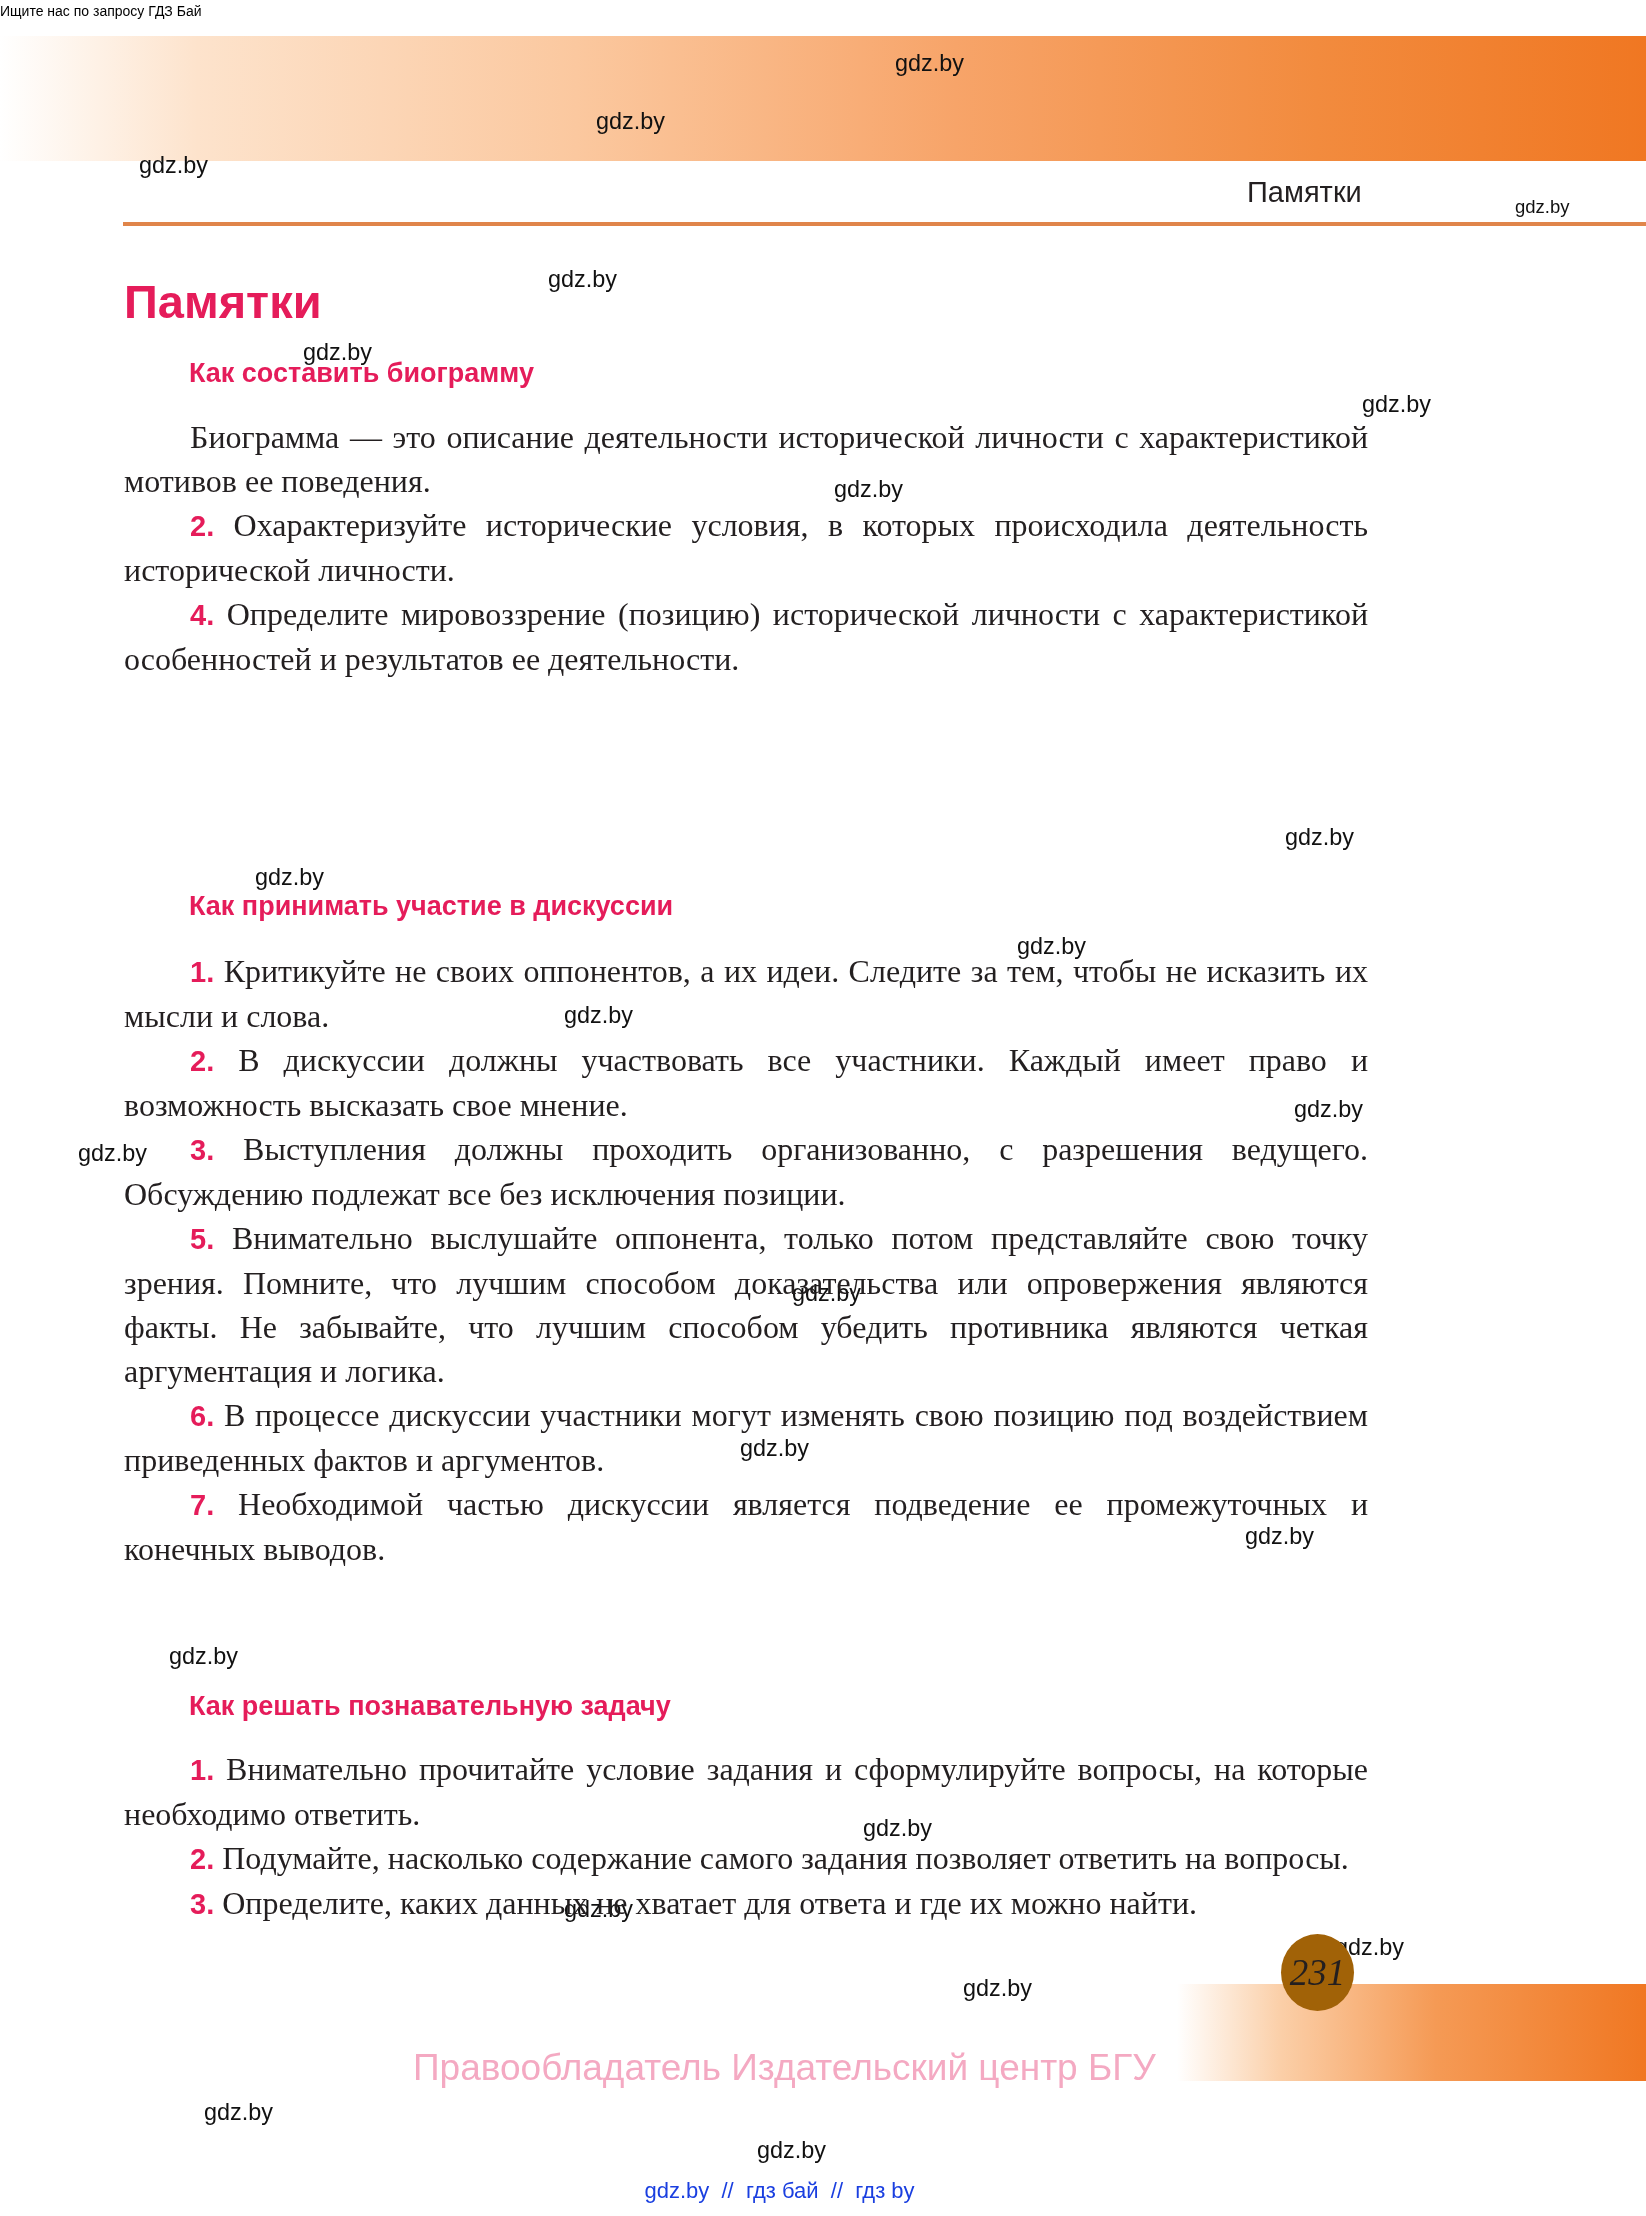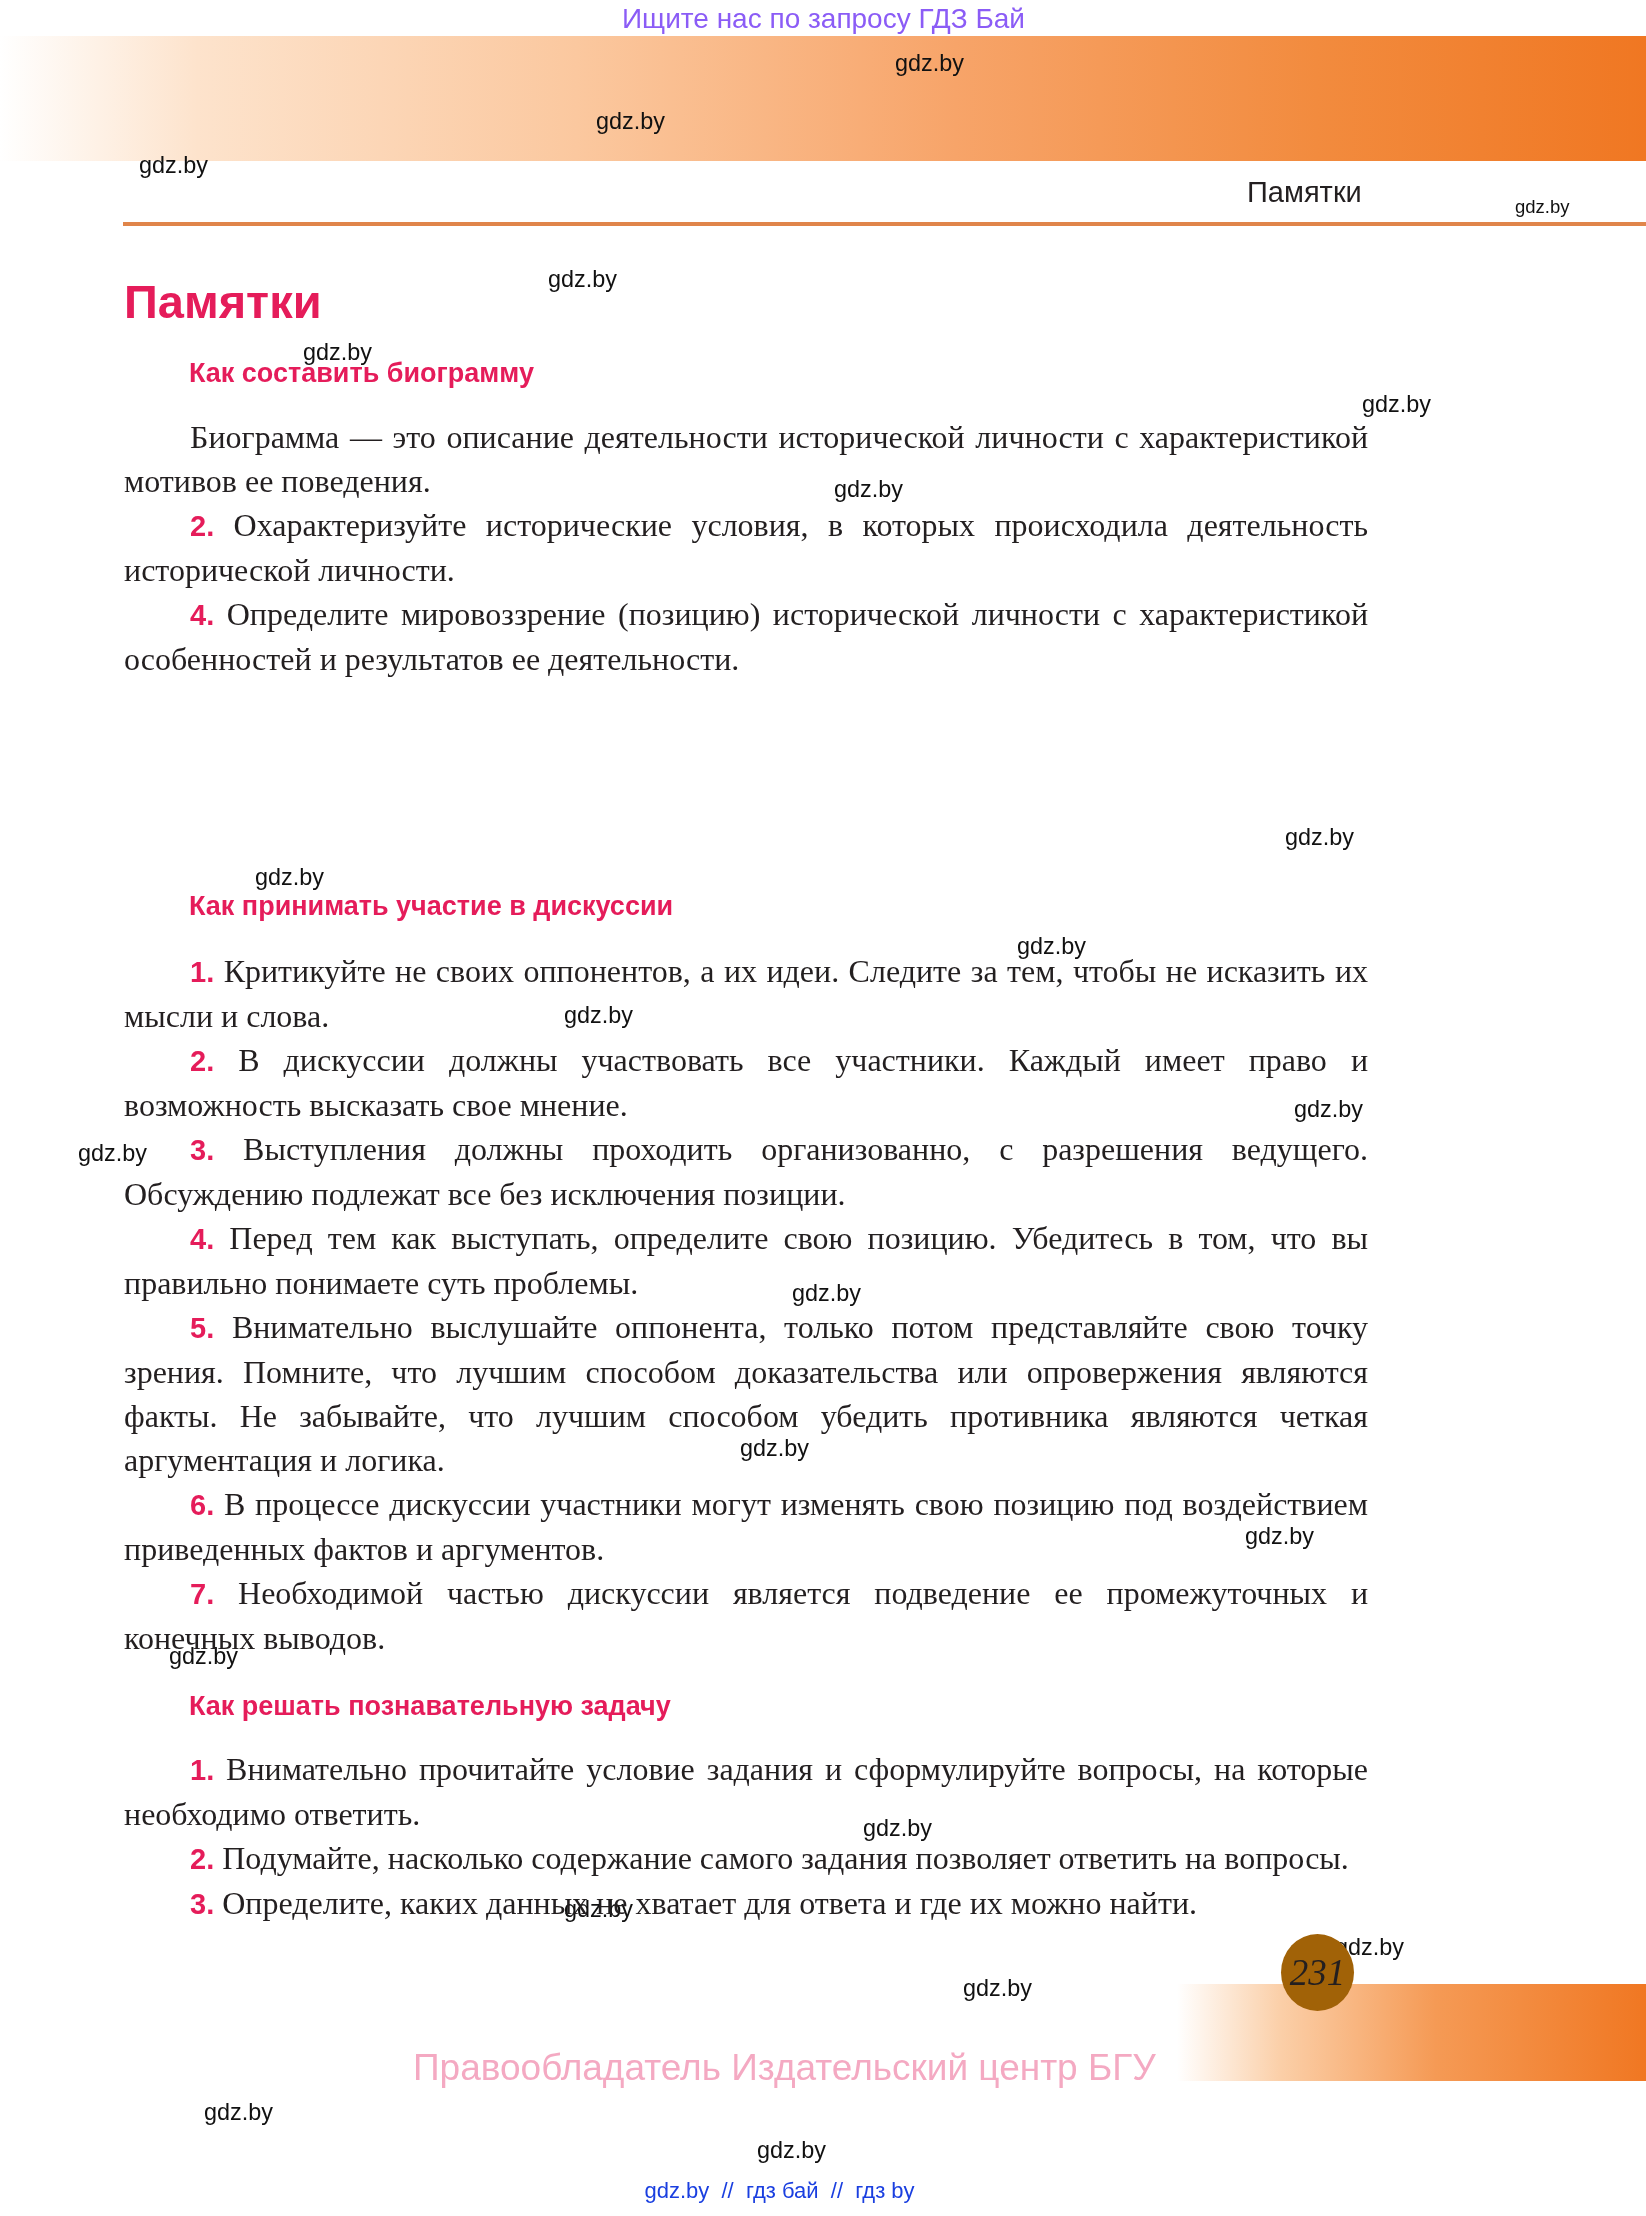--- a/index.html
+++ b/index.html
@@ -1,18 +1,18 @@
 <!DOCTYPE html>
 <html style="font-size:13px"><head>
 <meta charset="utf-8">
 <style>
   html, body { margin:0; padding:0; }
   body { width:1647px; height:2216px; position:relative; background:#ffffff; overflow:hidden; font-family:"Liberation Serif", serif; color:#231f20; }
   .abs { position:absolute; }
-  .top-banner { left:0; top:0; width:1647px; text-align:center; top:3.2px; font-family:"Liberation Sans", sans-serif; font-size:28px; color:#8b5cf6; }
+  .top-banner { left:0; top:0; width:1647px; text-align:left; top:3.2px; font-family:"Liberation Sans", sans-serif; font-size:14px; color:#000000; }
   .header-band { left:0; top:36px; width:1647px; height:125px; background:linear-gradient(to right, #ffffff 0%, #fde3cc 12%, #fbc89f 35%, #f7a469 58%, #f28b3e 80%, #f07722 100%); }
   .running-head { left:1247px; top:176px; font-family:"Liberation Sans", sans-serif; font-size:29px; color:#231f20; }
   .header-rule { left:123px; top:222px; width:1524px; height:4px; background:#e0854a; }
   .wm { font-family:"Liberation Sans", sans-serif; font-size:23.4px; color:#111; }
   .title { left:124px; top:274px; font-family:"Liberation Sans", sans-serif; font-weight:bold; font-size:47px; color:#e51c5a; }
   .h2 { font-family:"Liberation Sans", sans-serif; font-weight:bold; font-size:27px; color:#e51c5a; }
   .body { left:124px; width:1244px; font-size:32px; line-height:44px; text-align:justify; }
   .para { text-indent:66px; margin:0; }
   .num { font-family:"Liberation Sans", sans-serif; font-weight:bold; color:#e51c5a; font-size:29px; }
   .footer-band { left:1177px; top:1984px; width:470px; height:97px; background:linear-gradient(to right, #ffffff 0%, #fbcfa8 22%, #f59a55 55%, #f07722 100%); }
@@ -60,21 +60,20 @@
   <p class="para">Биограмма — это описание деятельности исторической личности с характеристикой мотивов ее поведения.</p>
   <p class="para"><span class="num">2.</span> <span>Охарактеризуйте исторические условия, в которых происходила деятельность исторической личности.</span></p>
   <p class="para"><span class="num">4.</span> <span>Определите мировоззрение (позицию) исторической личности с характеристикой особенностей и результатов ее деятельности.</span></p>
 </div>
 
 <div class="abs h2" style="left:189px;top:891px">Как принимать участие в дискуссии</div>
 <div class="abs body" style="top:949px">
   <p class="para"><span class="num">1.</span> <span>Критикуйте не своих оппонентов, а их идеи. Следите за тем, чтобы не исказить их мысли и слова.</span></p>
   <p class="para"><span class="num">2.</span> <span>В дискуссии должны участвовать все участники. Каждый имеет право и возможность высказать свое мнение.</span></p>
   <p class="para"><span class="num">3.</span> <span>Выступления должны проходить организованно, с разрешения ведущего. Обсуждению подлежат все без исключения позиции.</span></p>
-  <p class="para"><span class="num">4.</span> <span>Перед тем как выступать, определите свою позицию. Убедитесь в том, что вы правильно понимаете суть проблемы.</span></p>
   <p class="para"><span class="num">5.</span> <span>Внимательно выслушайте оппонента, только потом представляйте свою точку зрения. Помните, что лучшим способом доказательства или опровержения являются факты. Не забывайте, что лучшим способом убедить противника являются четкая аргументация и логика.</span></p>
   <p class="para"><span class="num">6.</span> <span>В процессе дискуссии участники могут изменять свою позицию под воздействием приведенных фактов и аргументов.</span></p>
   <p class="para"><span class="num">7.</span> <span>Необходимой частью дискуссии является подведение ее промежуточных и конечных выводов.</span></p>
 </div>
 
 <div class="abs h2" style="left:189px;top:1691px">Как решать познавательную задачу</div>
 <div class="abs body" style="top:1747px">
   <p class="para"><span class="num">1.</span> <span>Внимательно прочитайте условие задания и сформулируйте вопросы, на которые необходимо ответить.</span></p>
   <p class="para"><span class="num">2.</span> <span>Подумайте, насколько содержание самого задания позволяет ответить на вопросы.</span></p>
   <p class="para"><span class="num">3.</span> <span>Определите, каких данных не хватает для ответа и где их можно найти.</span></p>

